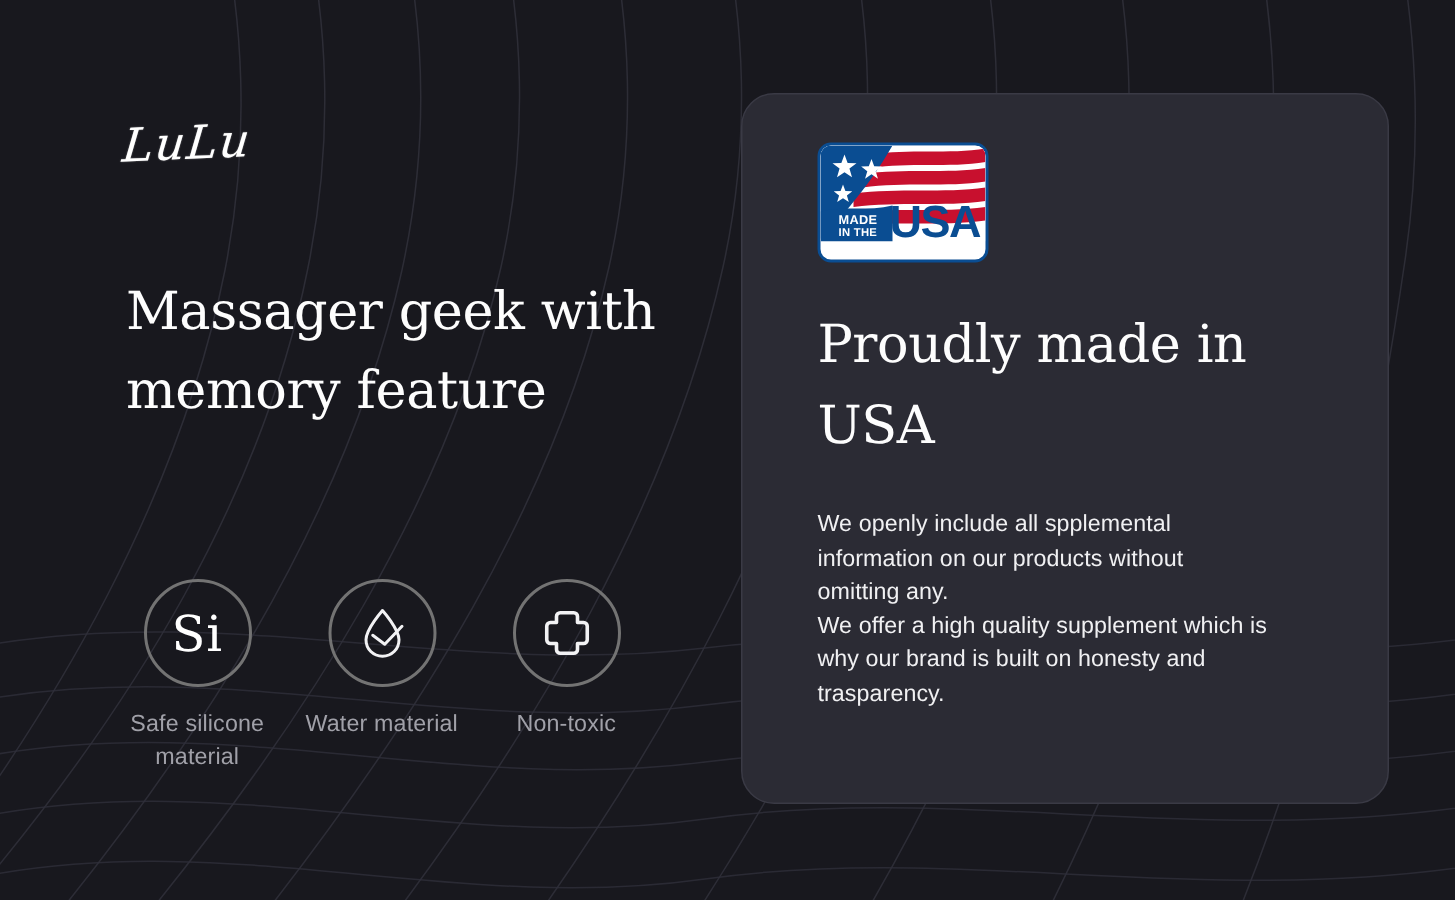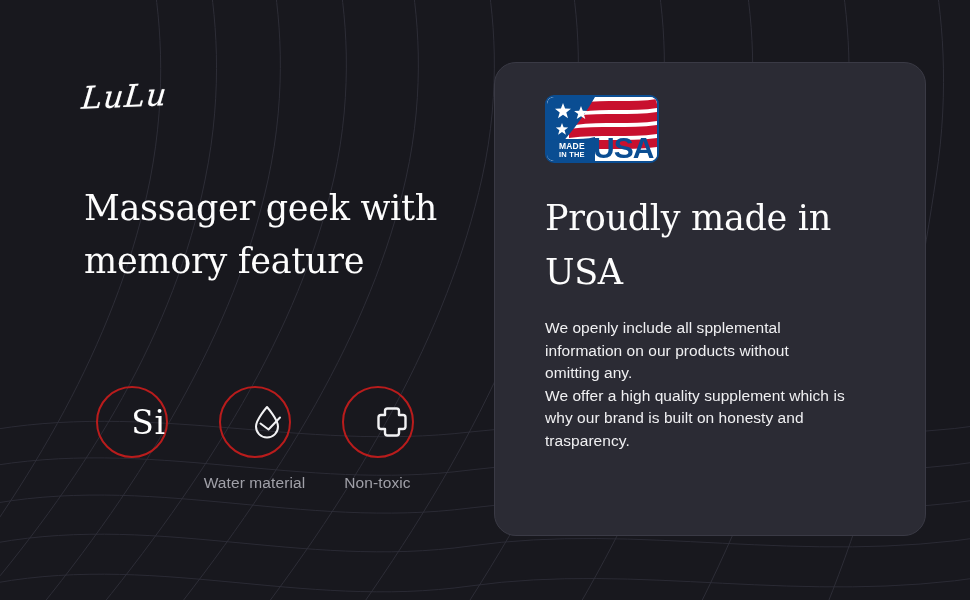--- a/index.html
+++ b/index.html
@@ -69,24 +69,24 @@
   .feature {
     width: 123px;
     display: flex;
     flex-direction: column;
     align-items: center;
   }
   .feature-circle {
     width: 72px;
     height: 72px;
     border-radius: 50%;
-    border: 2px solid #b91c1c;
+    border: 2px solid #737373;
     display: flex;
     align-items: center;
-    justify-content: flex-end;
+    justify-content: center;
     box-sizing: border-box;
   }
   .si-glyph {
     font-family: "DejaVu Serif", "Liberation Serif", serif;
     font-size: 33px;
     color: #ffffff;
     line-height: 1;
     letter-spacing: 0.5px;
   }
   .feature-label {
@@ -106,21 +106,21 @@
     width: 432px;
     height: 474px;
     box-sizing: border-box;
     background: #2b2b34;
     border: 1px solid #3a3a45;
     border-radius: 22px;
     padding: 32px 46px 0 50px;
   }
   #made-in-usa-badge {
     width: 114px;
-    height: 68px;
+    height: 80px;
     border-radius: 9px;
     background: #ffffff;
     border: 2px solid #0a4d92;
     box-sizing: border-box;
     overflow: hidden;
     position: relative;
   }
   #headline-right {
     margin: 28px 0 0 0;
     width: 340px;
@@ -132,21 +132,21 @@
     letter-spacing: -0.3px;
   }
   .card-paragraph {
     margin: 0;
     width: 300px;
     font-size: 15.5px;
     line-height: 22.5px;
     color: #f0f0f2;
     letter-spacing: 0.05px;
   }
-  #para-1 { margin-top: 18px; }
+  #para-1 { margin-top: 28px; }
   #para-2 { }
 </style>
 </head>
 <body>
 
 <div id="page">
 
   <svg id="bg-contours" viewBox="0 0 970 600" preserveAspectRatio="none">
     <g fill="none" stroke="#34343f" stroke-width="1" opacity="0.75">
       <path d="M -60 600 C 40 470 120 330 150 180 C 168 88 160 10 150 -40"></path>
@@ -175,20 +175,21 @@
     <div id="brand-logo">LuLu</div>
 
     <h1 id="headline-left">Massager geek with memory feature</h1>
 
     <div id="features">
 
       <div class="feature">
         <div class="feature-circle">
           <span class="si-glyph">Si</span>
         </div>
+        <div class="feature-label">Safe silicone material</div>
       </div>
 
       <div class="feature">
         <div class="feature-circle">
           <svg width="44" height="44" viewBox="0 0 44 44" fill="none" stroke="#f2f2f4" stroke-width="2" stroke-linecap="round" stroke-linejoin="round">
             <path d="M22 7 C22 7 11 19.5 11 26.5 C11 32.8 15.9 37.5 22 37.5 C28.1 37.5 33 32.8 33 26.5 C33 19.5 22 7 22 7 Z"></path>
             <path d="M15.5 23.5 L23.5 29.5 L35 17.5"></path>
           </svg>
         </div>
         <div class="feature-label">Water material</div>

